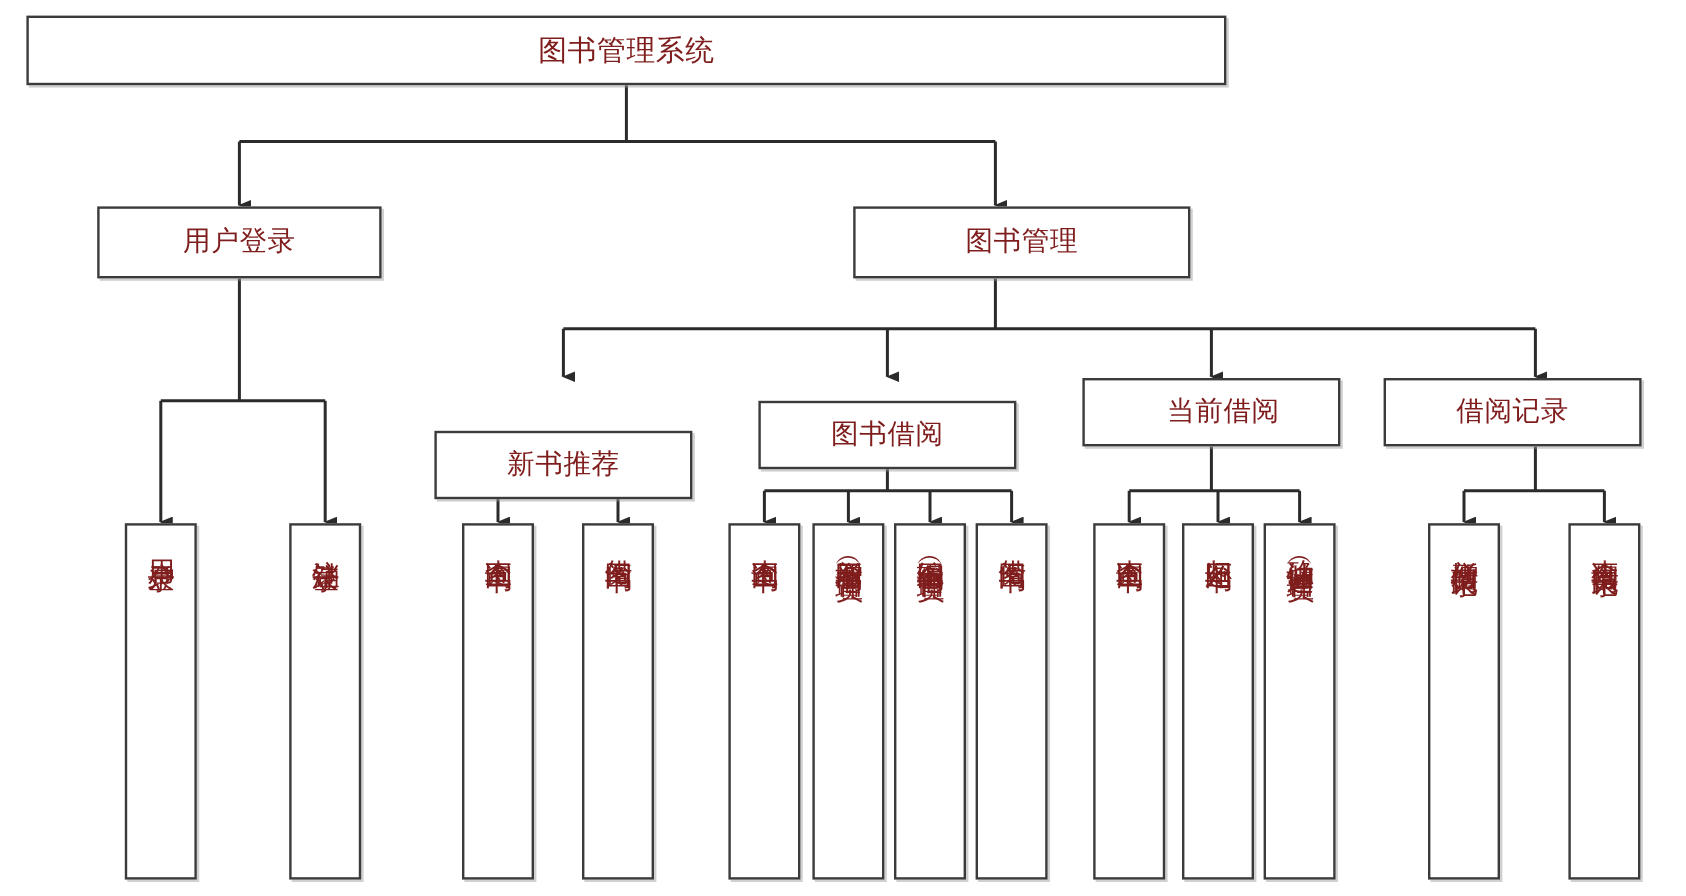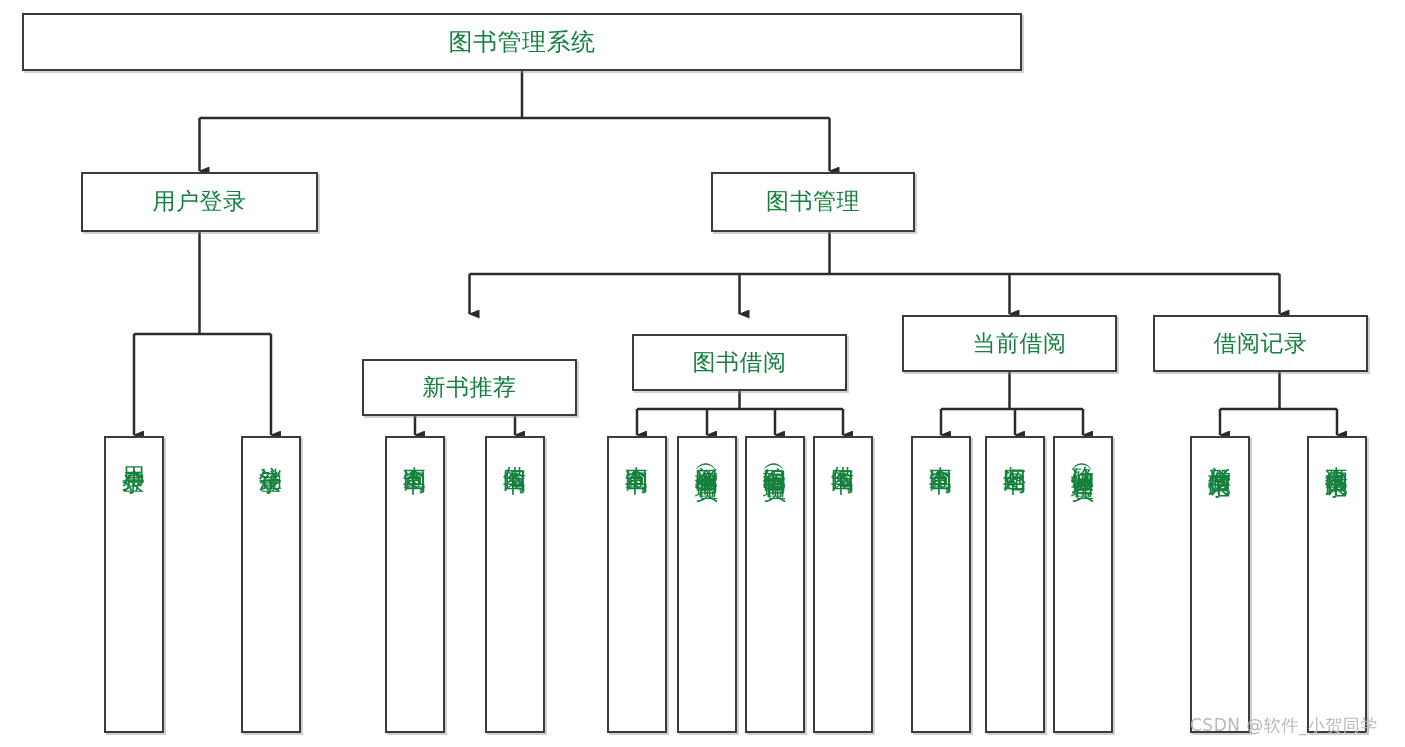--- a/index.html
+++ b/index.html
@@ -36,21 +36,21 @@
     display: flex;
     align-items: center;
     justify-content: center;
     color: #2b2b2b;
   }
   .node .label {
     display: block;
     text-align: center;
     line-height: 1.28;
     letter-spacing: 0.5px;
-    color: #15803d;
+    color: #7f1d1d;
   }
   .node.horizontal .label {
     writing-mode: horizontal-tb;
     font-size: 23px;
   }
   .node.vertical {
     align-items: flex-start;
     justify-content: center;
     padding-top: 10px;
   }
@@ -116,21 +116,21 @@
         <line x1="1337" y1="409" x2="1337" y2="435" stroke="#2b2b2b" stroke-width="2.5" marker-end="url(#arrowhead)"></line>
       </g>
   </svg>
   <div id="nodes-layer">
       <div class="node horizontal root" style="left: 22px; top: 13px; width: 1000px; height: 58px;">
         <span class="label">图书管理系统</span>
       </div>
       <div class="node horizontal" style="left: 81px; top: 172px; width: 237px; height: 60px;">
         <span class="label">用户登录</span>
       </div>
-      <div class="node horizontal" style="left: 711px; top: 172px; width: 204px; height: 60px;">
+      <div class="node horizontal" style="left: 711px; top: 172px; width: 281px; height: 60px;">
         <span class="label">图书管理</span>
       </div>
       <div class="node horizontal" style="left: 362px; top: 315px; width: 215px; height: 57px; margin-top: 44px;">
         <span class="label">新书推荐</span>
       </div>
       <div class="node horizontal" style="left: 632px; top: 315px; width: 215px; height: 57px; margin-top: 19px;">
         <span class="label">图书借阅</span>
       </div>
       <div class="node horizontal" style="left: 902px; top: 315px; width: 215px; height: 57px; padding-left: 20px;">
         <span class="label">当前借阅</span>
@@ -171,14 +171,13 @@
       <div class="node vertical" style="left: 1053px; top: 436px; width: 60px; height: 297px;">
         <span class="label">确认归还（管理员）</span>
       </div>
       <div class="node vertical" style="left: 1190px; top: 436px; width: 60px; height: 297px;">
         <span class="label">新增借阅记录</span>
       </div>
       <div class="node vertical" style="left: 1307px; top: 436px; width: 60px; height: 297px;">
         <span class="label">查询借阅记录</span>
       </div>
     </div>
-  <div class="watermark" style="left: 1190px; top: 714px; color: rgb(185, 185, 185);">CSDN @软件_小贺同学</div>
 </div>
 
 </body></html>

